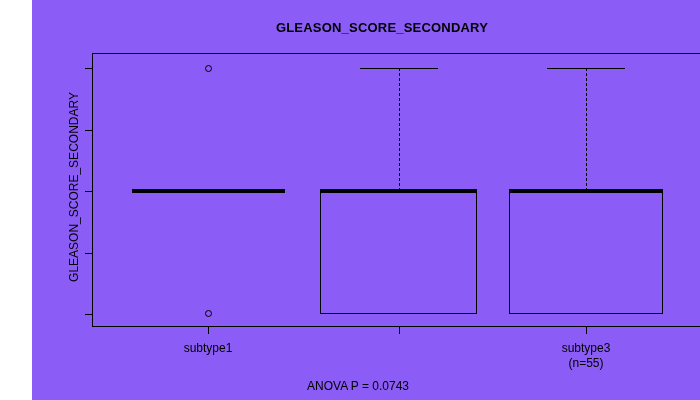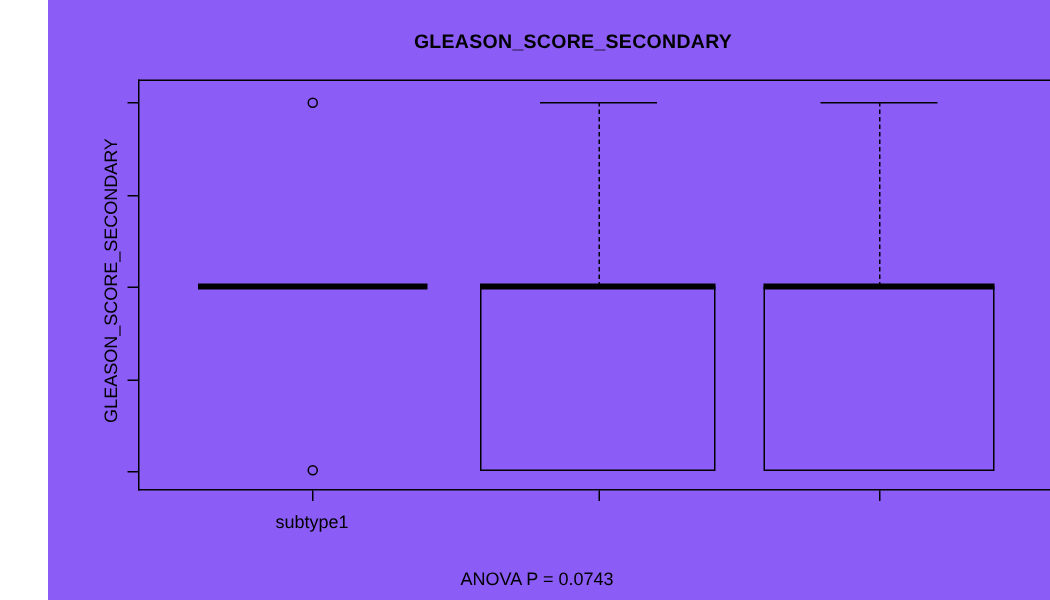--- a/index.html
+++ b/index.html
@@ -146,20 +146,24 @@
 
     <div class="y-tick-mark" style="top:261px;"></div>
 
     <div class="x-tick-mark" style="left:116px;"></div>
     <div class="x-tick-mark" style="left:307px;"></div>
     <div class="x-tick-mark" style="left:494px;"></div>
 
     <div class="x-tick-label" style="left:36px;">
       <span>subtype1</span>
     </div>
+    <div class="x-tick-label" style="left:414px;">
+      <span>subtype3</span>
+      <span class="n-line">(n=55)</span>
+    </div>
 
     <div>
       <div class="median-line" style="left:40px; top:136px; width:153px;"></div>
       <div class="outlier-point" style="left:113px; top:12px;"></div>
       <div class="outlier-point" style="left:113px; top:257px;"></div>
     </div>
 
     <div>
       <div class="whisker-cap" style="left:268px; top:15px; width:78px;"></div>
       <div class="whisker-line" style="left:307px; top:15px; height:123px;"></div>

